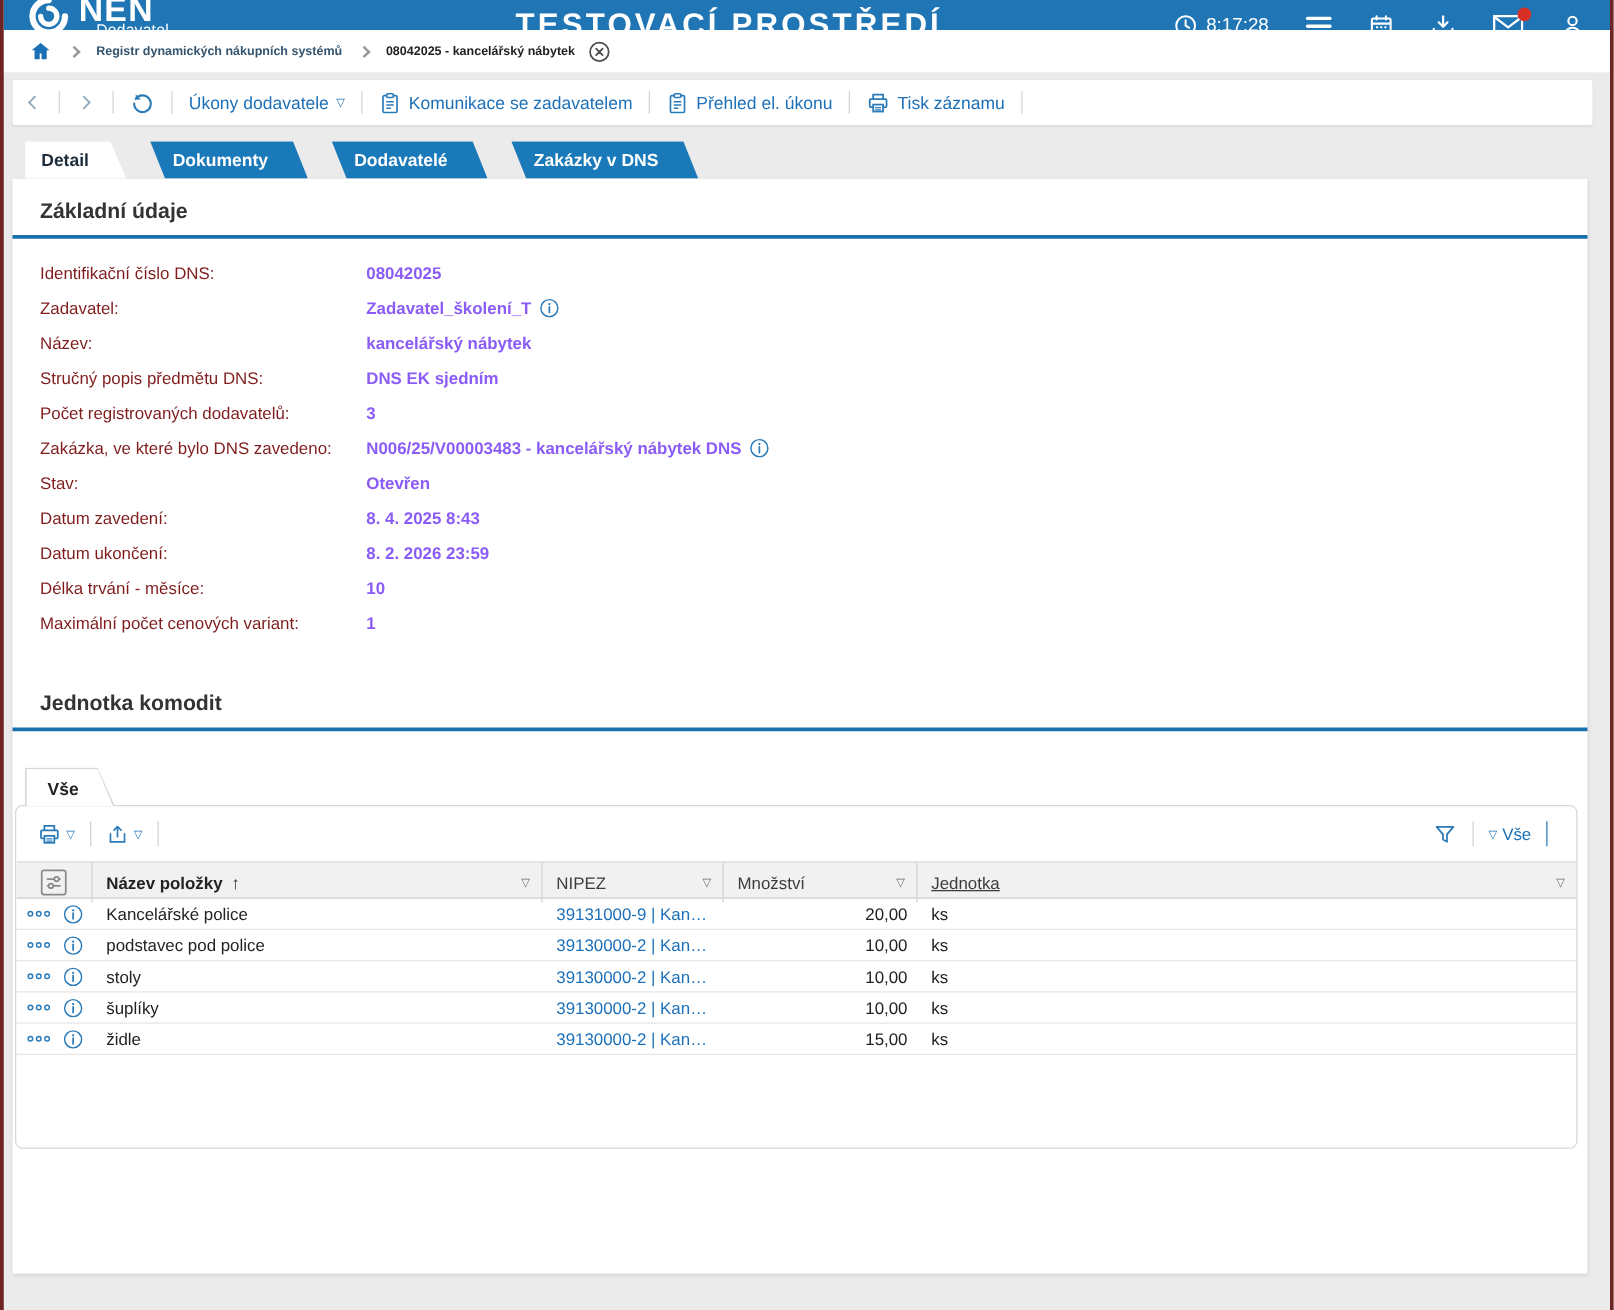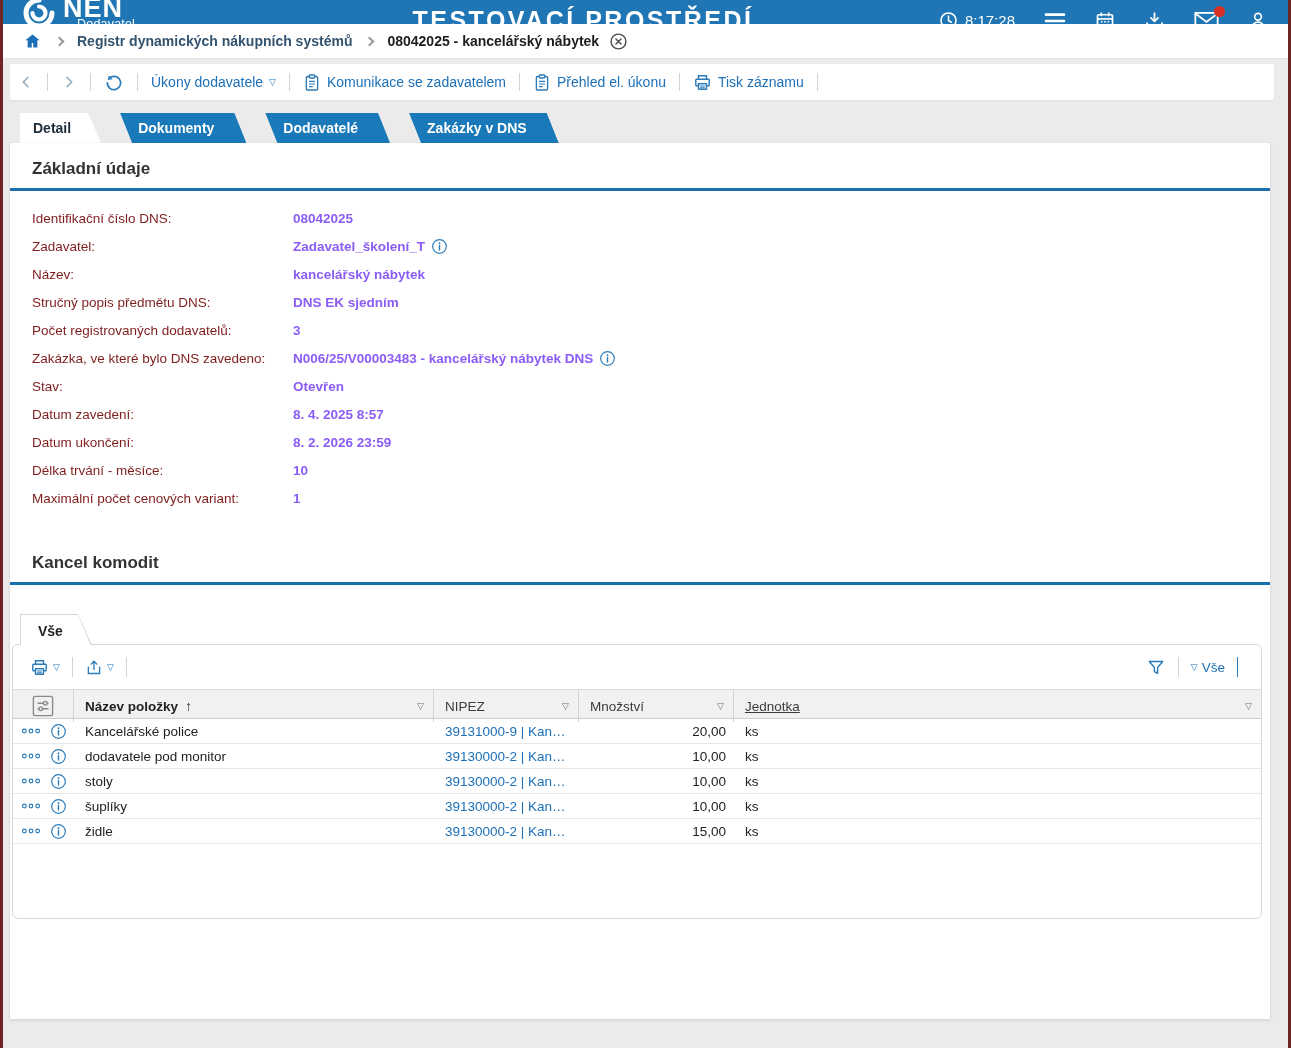--- a/index.html
+++ b/index.html
@@ -24,21 +24,21 @@
              display:flex; align-items:center; gap:7px; color:#fff; }
   .hdr-time { font-size:15px; color:#fff; }
   .badge-dot { position:absolute; top:-5px; right:-6px; width:11px; height:11px; border-radius:50%;
                background:var(--badge-red,#d93025); }
 
   
   .breadcrumb-bar { height:35px; background:#fff; display:flex; align-items:center;
                     padding-left:20px; border-bottom:1px solid #e4e4e4; }
   .bc-sep { width:7px; height:7px; border-top:2px solid #9a9a9a; border-right:2px solid #9a9a9a;
             transform:rotate(45deg); margin:0 14px; flex:none; }
-  .bc-item { font-size:14px; color:#33536e; font-weight:bold; text-decoration:none; cursor:pointer; }
+  .bc-item { font-size:10px; color:#33536e; font-weight:bold; text-decoration:none; cursor:pointer; }
   .bc-item.current { color:#1d1d1d; }
   .bc-close { margin-left:10px; cursor:pointer; display:flex; align-items:center; }
 
   
   .action-bar { margin:5px 0 0 7px; width:1264px; height:36px; background:#fff; border-radius:2px;
                 display:flex; align-items:center; padding:0 4px; box-shadow:0 1px 2px rgba(0,0,0,.06); }
   .ab-sep { width:1px; height:18px; background:#d4d4d4; margin:0 9px; flex:none; }
   .ab-nav { background:none; border:none; padding:2px 4px; cursor:pointer; display:flex; align-items:center; }
   .ab-link { background:none; border:none; padding:2px 4px; cursor:pointer; display:flex; align-items:center;
              gap:6px; font-size:14px; color:var(--link-blue,#1c70b8); font-family:inherit; white-space:nowrap; }
@@ -313,21 +313,21 @@
     <span class="f-label">Stav:</span>
     <span class="f-value">
       <span class="f-value-text">Otevřen</span>
 
     </span>
   </div>
 
   <div class="field-row">
     <span class="f-label">Datum zavedení:</span>
     <span class="f-value">
-      <span class="f-value-text">8. 4. 2025 8:57</span>
+      <span class="f-value-text">8. 4. 2025 8:43</span>
 
     </span>
   </div>
 
   <div class="field-row">
     <span class="f-label">Datum ukončení:</span>
     <span class="f-value">
       <span class="f-value-text">8. 2. 2026 23:59</span>
 
     </span>
@@ -344,21 +344,21 @@
   <div class="field-row">
     <span class="f-label">Maximální počet cenových variant:</span>
     <span class="f-value">
       <span class="f-value-text">1</span>
 
     </span>
   </div>
 </div>
 
     <div class="catalog">
-      <div class="section-h">Kancel komodit</div>
+      <div class="section-h">Jednotka komodit</div>
       <div class="section-rule"></div>
 
       <div style="height:29px"></div>
       <div class="cat-tabs">
         <div class="cat-tab-border">
           <div class="cat-tab">Vše</div>
         </div>
       </div>
 
       <div class="table-card">
@@ -467,21 +467,21 @@
       </span>
       <span class="row-info-icon">
         <svg class="icon" width="17" height="17" viewBox="0 0 22 22">
           <circle cx="11" cy="11" r="8.8" fill="none" stroke="#2b7bb9" stroke-width="1.5"></circle>
           <circle cx="11" cy="6.8" r="1.2" fill="#2b7bb9"></circle>
           <path d="M11 9.6v6" stroke="#2b7bb9" stroke-width="1.8" stroke-linecap="round"></path>
         </svg>
       </span>
     </div>
     <div class="gr-cell col-name">
-                <span class="cell-name">dodavatele pod monitor</span>
+                <span class="cell-name">podstavec pod police</span>
               </div>
     <div class="gr-cell col-nipez">
                 <a class="nipez-link">39130000-2 | Kancel...</a>
               </div>
     <div class="gr-cell col-qty">
                 <span class="cell-qty">10,00</span>
               </div>
     <div class="gr-cell col-unit">
                 <span class="cell-unit">ks</span>
               </div>

